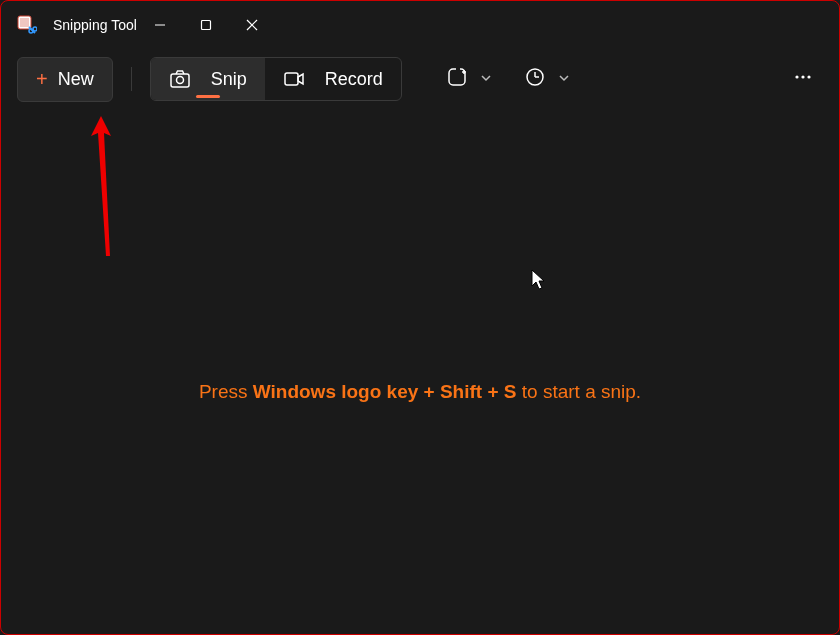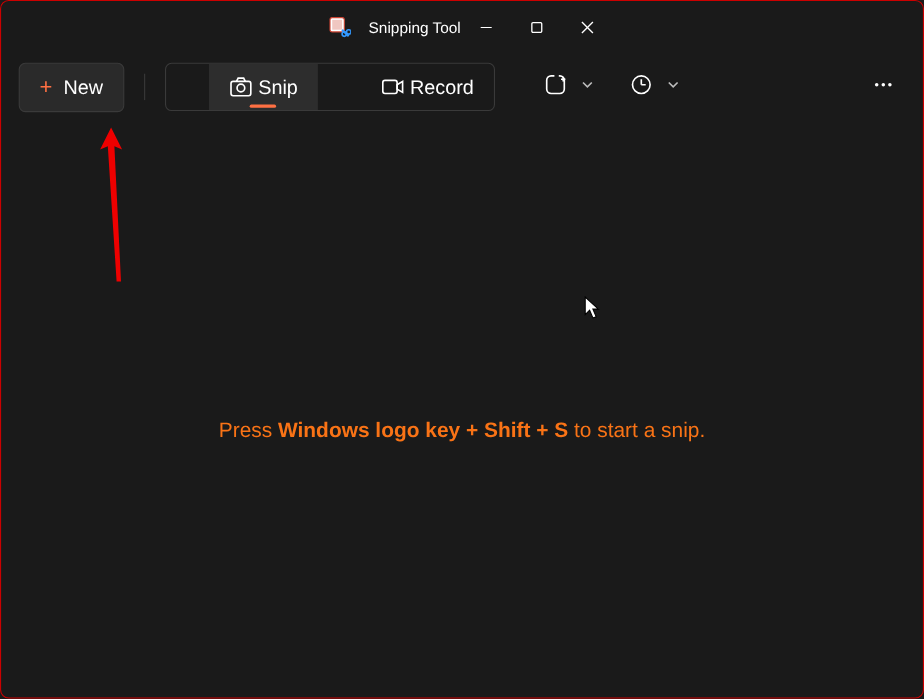--- a/index.html
+++ b/index.html
@@ -11,21 +11,21 @@
       color: #ffffff;
       position: relative;
       border: 1px solid #cc0000;
       border-radius: 8px;
       overflow: hidden;
     }
     .titlebar {
       height: 48px;
       display: flex;
       align-items: center;
-      justify-content: center;
+      justify-content: flex-start;
       padding: 0 0 0 16px;
     }
     .title-left {
       display: flex;
       align-items: center;
       gap: 16px;
     }
     .app-icon {
       width: 20px;
       height: 20px;
@@ -81,25 +81,24 @@
     }
     .mode-group {
       display: flex;
       border: 1px solid #3a3a3a;
       border-radius: 6px;
       overflow: hidden;
     }
     .mode-btn {
       display: flex;
       align-items: center;
-      gap: 5px;
+      gap: 20px;
       padding: 10px 18px;
       cursor: pointer;
       position: relative;
-      margin-left: 39px;
     }
     .mode-btn.active {
       background: #2d2d2d;
     }
     .mode-icon {
       display: flex;
       align-items: center;
       justify-content: center;
     }
     .mode-label {

